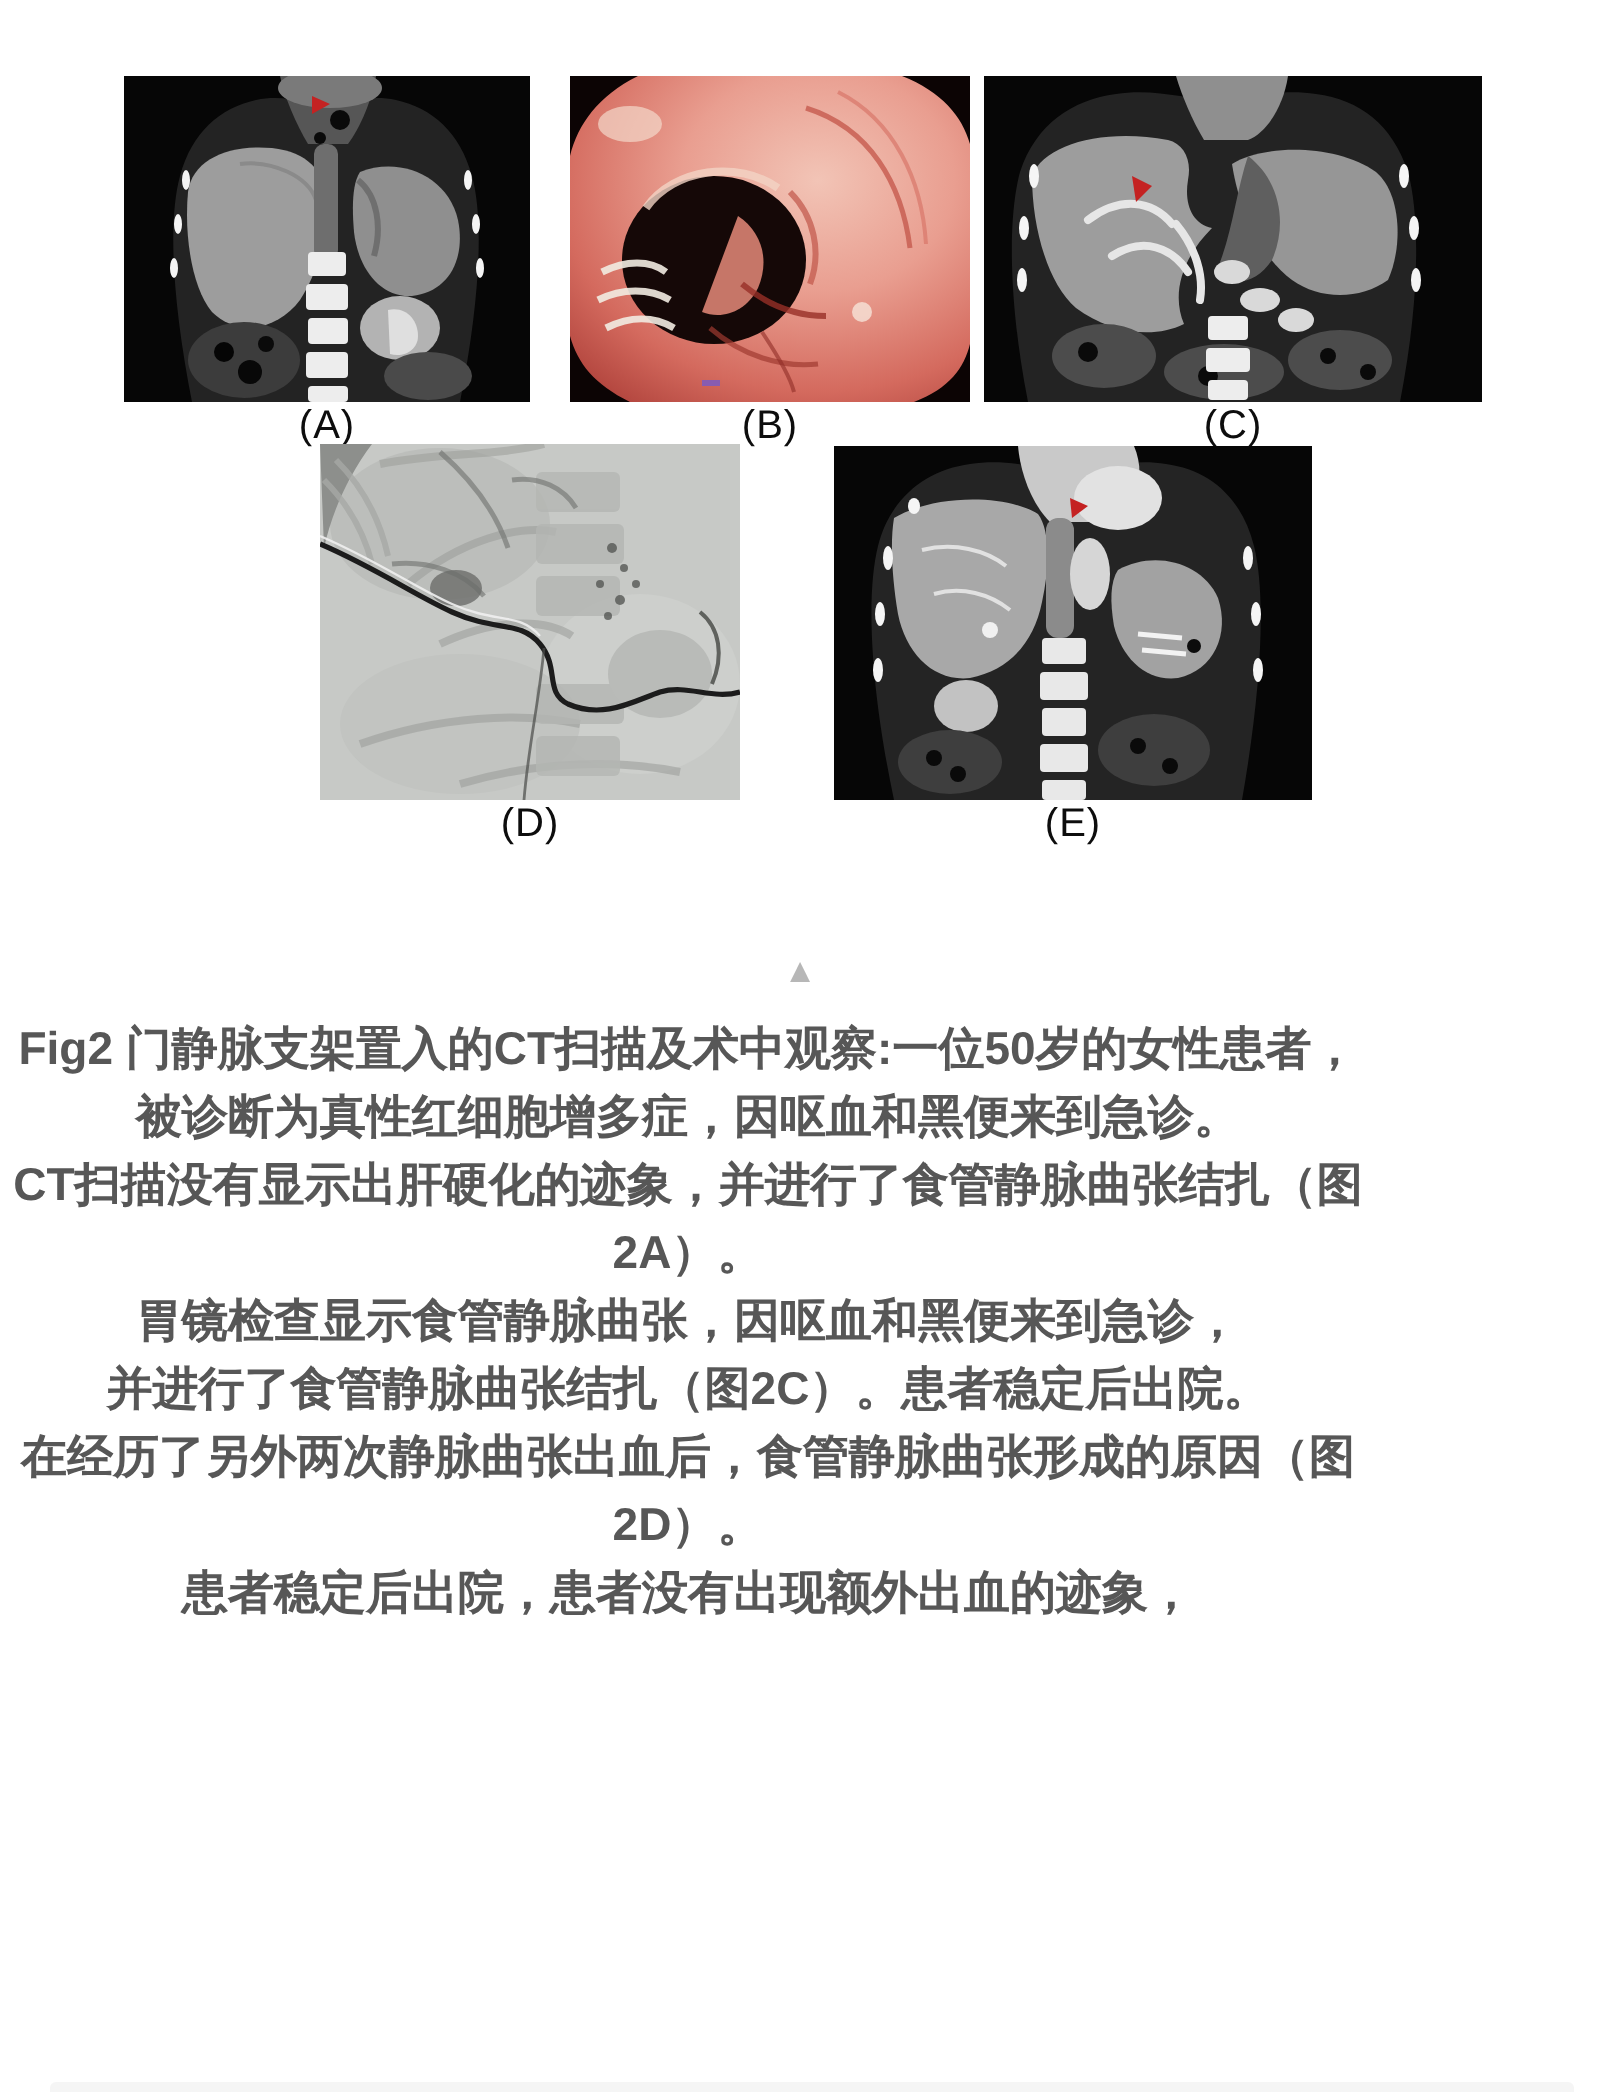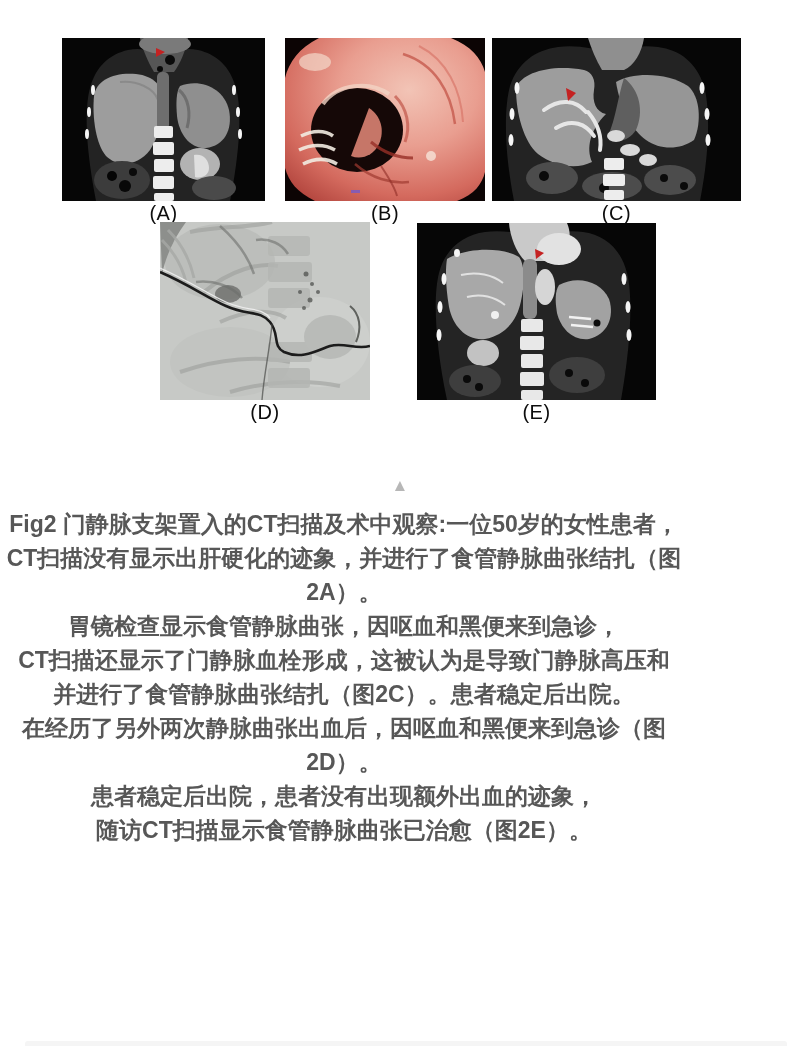--- a/index.html
+++ b/index.html
@@ -301,24 +301,23 @@
         <path d="M118,26 L127,30 L119,36 Z" fill="#c42222"></path>
       </svg>
     </div>
     <figcaption class="panel-label">(E)</figcaption>
   </figure>
 
   <div class="collapse-arrow">▲</div>
 
   <div class="caption">
     <p>Fig2 门静脉支架置入的CT扫描及术中观察:一位50岁的女性患者，</p>
+    <p>被诊断为真性红细胞增多症，因呕血和黑便来到急诊。</p>
     <p>CT扫描没有显示出肝硬化的迹象，并进行了食管静脉曲张结扎（图2A）。</p>
     <p>胃镜检查显示食管静脉曲张，因呕血和黑便来到急诊，</p>
-    <p>CT扫描还显示了门静脉血栓形成，这被认为是导致门静脉高压和</p>
     <p>并进行了食管静脉曲张结扎（图2C）。患者稳定后出院。</p>
-    <p>在经历了另外两次静脉曲张出血后，因呕血和黑便来到急诊（图2D）。</p>
+    <p>在经历了另外两次静脉曲张出血后，食管静脉曲张形成的原因（图2D）。</p>
     <p>患者稳定后出院，患者没有出现额外出血的迹象，</p>
-    <p>随访CT扫描显示食管静脉曲张已治愈（图2E）。</p>
   </div>
 
   <div class="bottom-strip"></div>
 
 </div>
 
 </body></html>

